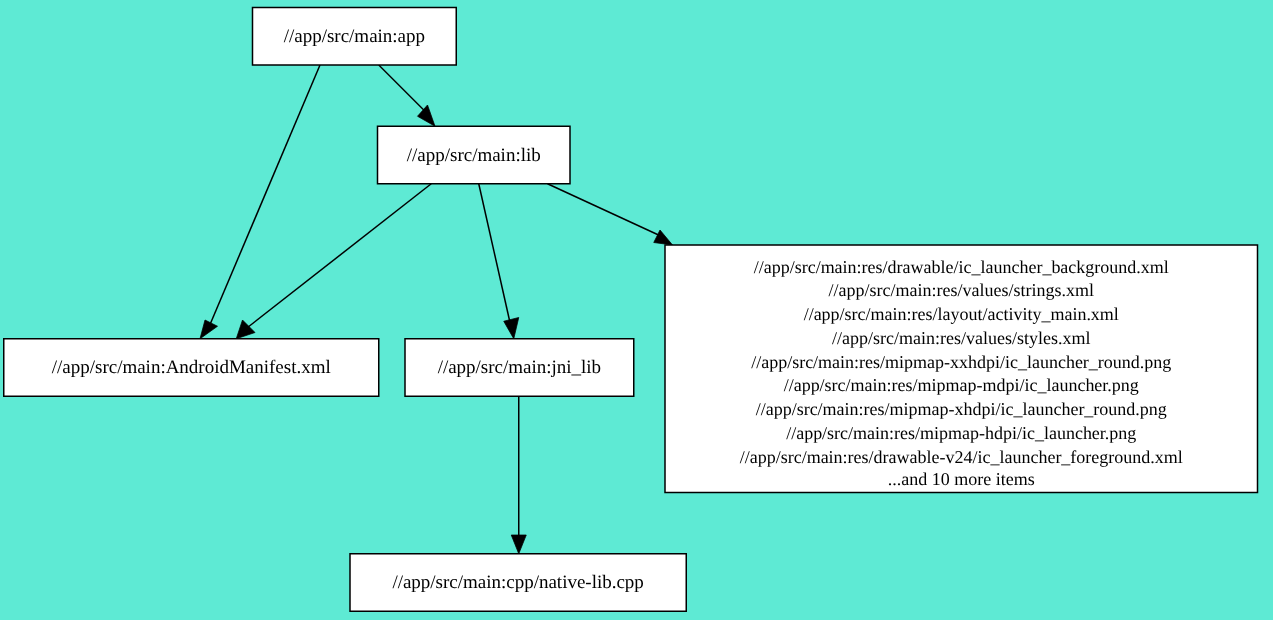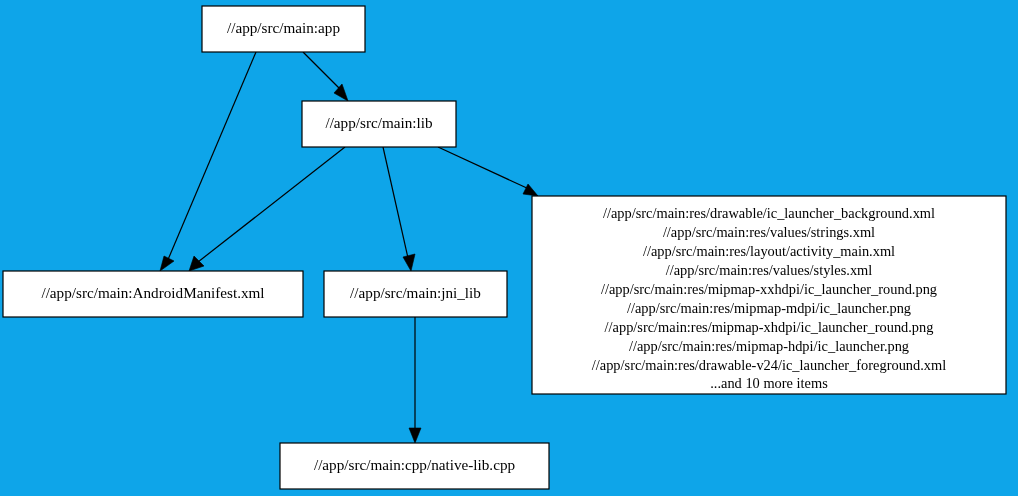--- a/index.html
+++ b/index.html
@@ -10,21 +10,21 @@
   body {
     width: 1018px;
     height: 496px;
     overflow: hidden;
     font-family: "Liberation Serif", "DejaVu Serif", serif;
   }
   #graph-root {
     position: relative;
     width: 1018px;
     height: 496px;
-    background: #0ea5e9;
+    background: #5eead4;
   }
   #graph-svg {
     display: block;
     width: 1018px;
     height: 496px;
   }
   .node-box {
     fill: #ffffff;
     stroke: #000000;
     stroke-width: 1.2;

